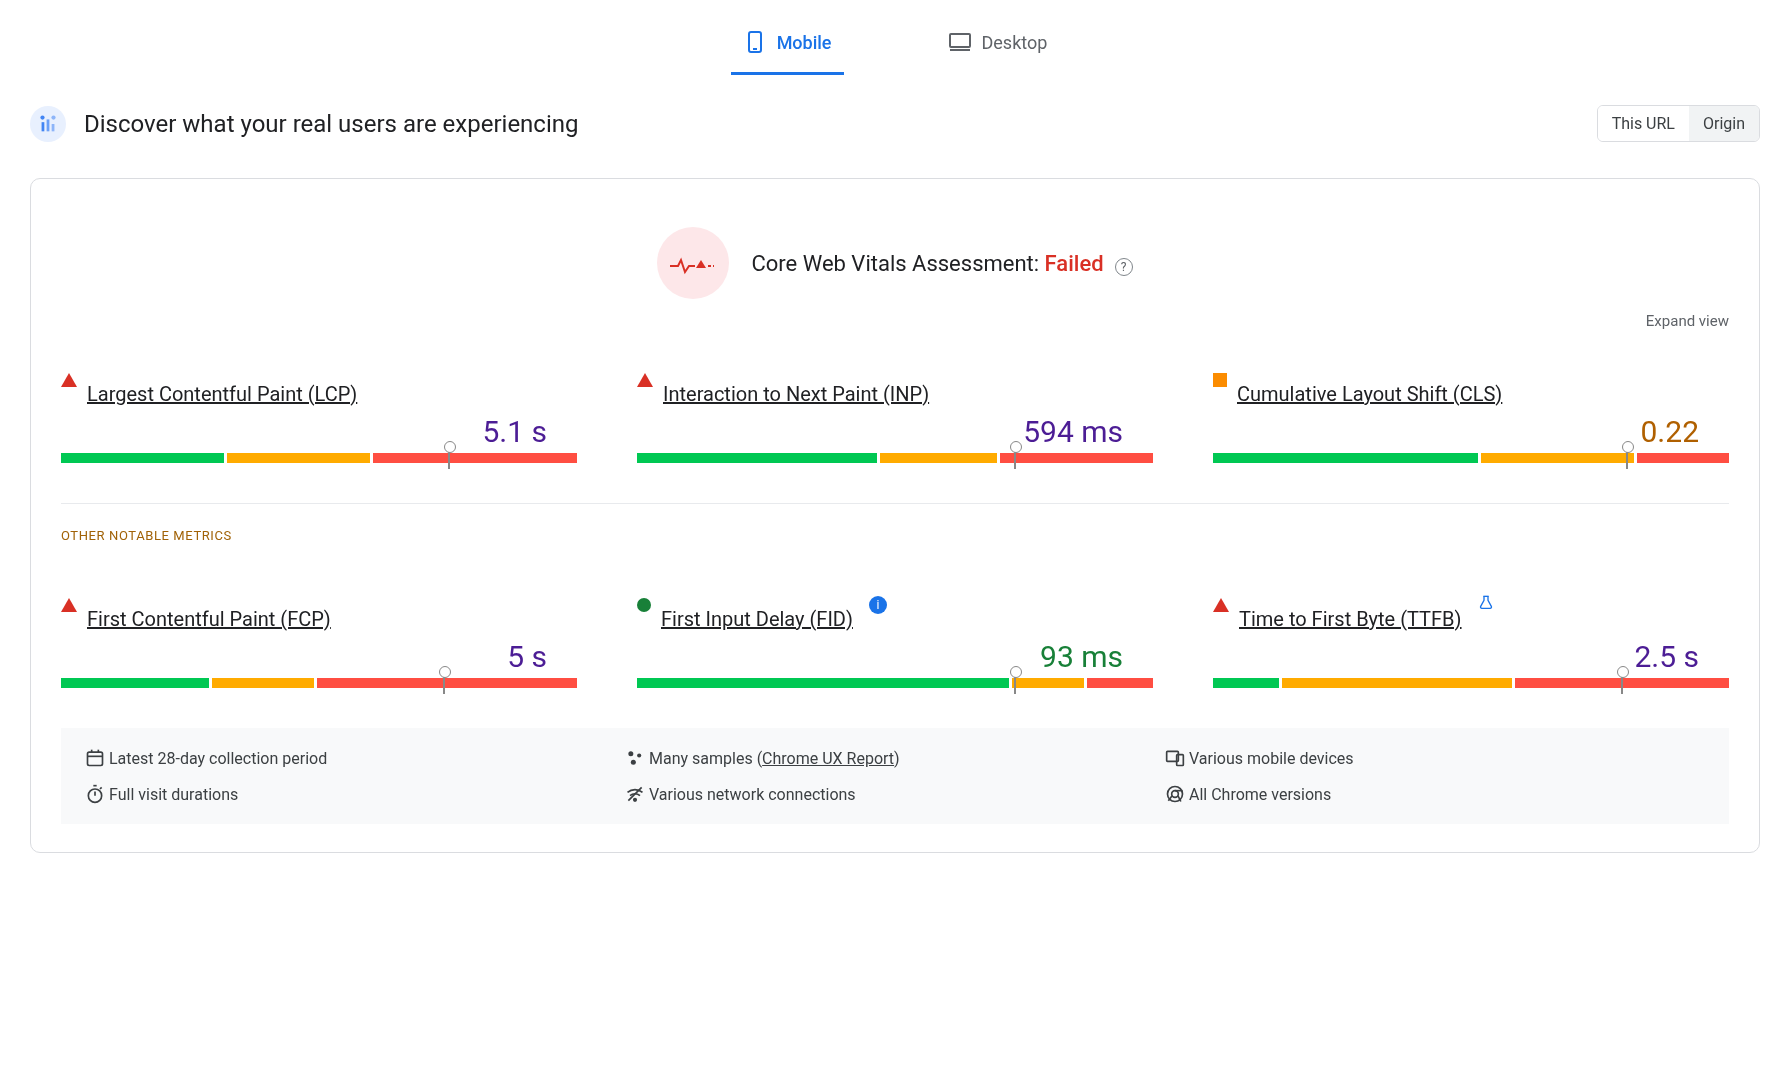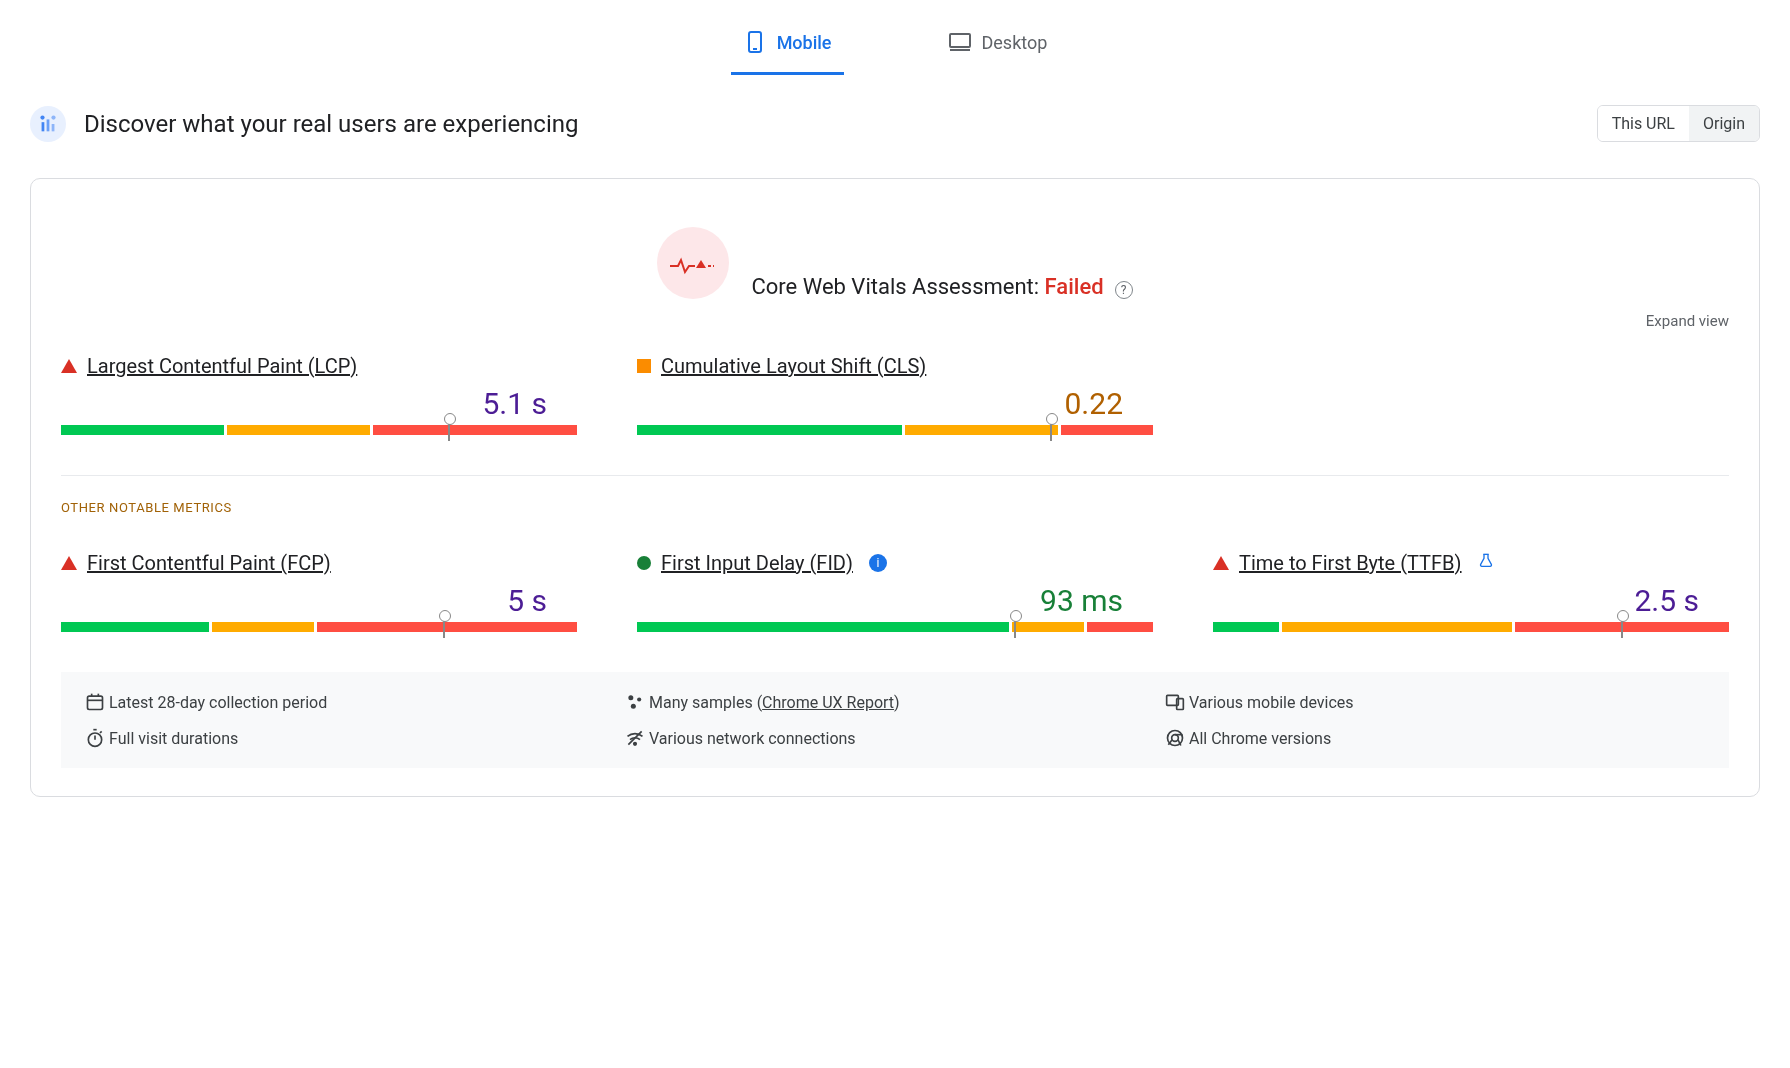--- a/index.html
+++ b/index.html
@@ -16,34 +16,34 @@
 .header-left { display: flex; align-items: center; gap: 18px; }
 .header-icon { width: 36px; height: 36px; border-radius: 50%; background: #e8f0fe; display:flex; align-items:center; justify-content:center; }
 .header-title { font-size: 24px; font-weight: 400; }
 .toggle-group { display: flex; border: 1px solid #dadce0; border-radius: 6px; overflow: hidden; }
 .toggle-btn { padding: 8px 14px; font-size: 16px; cursor: pointer; background: #fff; color: #3c4043; }
 .toggle-btn.selected { background: #f1f3f4; }
 
 
 .card { border: 1px solid #dadce0; border-radius: 10px; padding: 28px 30px; }
 
-.assessment { display: flex; align-items: flex-end; justify-content: center; gap: 22px; margin-top: 20px; margin-bottom: 12px; }
+.assessment { display: flex; align-items: center; justify-content: center; gap: 22px; margin-top: 20px; margin-bottom: 12px; }
 .assessment-icon { width: 72px; height: 72px; border-radius: 50%; background: #fde7e9; display:flex; align-items:center; justify-content:center; }
 .assessment-text { font-size: 22px; font-weight: 400; }
 .assessment-status { color: #d93025; font-weight: 500; }
 .help-icon { width: 18px; height: 18px; border-radius:50%; border:1px solid #80868b; display:inline-flex; align-items:center; justify-content:center; font-size:12px; color:#5f6368; cursor:pointer; }
 
 .expand-row { text-align: right; margin-bottom: 24px; }
 .expand-link { font-size: 15px; color: #5f6368; cursor: pointer; }
 
 
 .metrics { display: grid; grid-template-columns: 1fr 1fr 1fr; gap: 60px 60px; }
 .metric { }
 .metric-head { display: flex; align-items: center; gap: 10px; margin-bottom: 8px; }
-.metric-name { font-size: 20px; text-decoration: underline; cursor: pointer; }
+.metric-name { font-size: 20px; text-decoration: underline; cursor: pointer; margin-top: 28px; }
 .status-tri-red { width:0; height:0; border-left:8px solid transparent; border-right:8px solid transparent; border-bottom:14px solid #d93025; }
 .status-sq-amber { width:14px; height:14px; background:#fb8c00; }
 .status-dot-green { width:14px; height:14px; border-radius:50%; background:#188038; }
 .info-dot { width:18px; height:18px; border-radius:50%; background:#1a73e8; color:#fff; font-size:12px; display:flex; align-items:center; justify-content:center; margin-left:6px; }
 .flask-icon { color:#1a73e8; font-size:18px; margin-left:6px; }
 
 .metric-value { text-align: right; font-size: 30px; font-weight: 400; margin-bottom: 4px; padding-right: 30px; }
 .val-red { color: #4c1d95; }
 .val-amber { color: #b06000; }
 .val-green { color: #188038; }
@@ -135,20 +135,33 @@
       </div>
       <div class="metric-value val-red">5.1 s</div>
       <div class="dist">
         <div class="seg green" style="width:32%"></div>
           <div class="seg amber" style="width:28%"></div>
           <div class="seg red" style="width:40%"></div>
         <div class="marker" style="left:75%"></div>
       </div>
     </div>
 
+    <div class="metric">
+      <div class="metric-head">
+        <span class="status-tri-red"></span>
+        <span class="metric-name">Interaction to Next Paint (INP)</span>
+      </div>
+      <div class="metric-value val-red">594 ms</div>
+      <div class="dist">
+        <div class="seg green" style="width:47%"></div>
+          <div class="seg amber" style="width:23%"></div>
+          <div class="seg red" style="width:30%"></div>
+        <div class="marker" style="left:73%"></div>
+      </div>
+    </div>
 
     <div class="metric">
       <div class="metric-head">
         <span class="status-sq-amber"></span>
         <span class="metric-name">Cumulative Layout Shift (CLS)</span>
       </div>
       <div class="metric-value val-amber">0.22</div>
       <div class="dist">
         <div class="seg green" style="width:52%"></div>
           <div class="seg amber" style="width:30%"></div>

